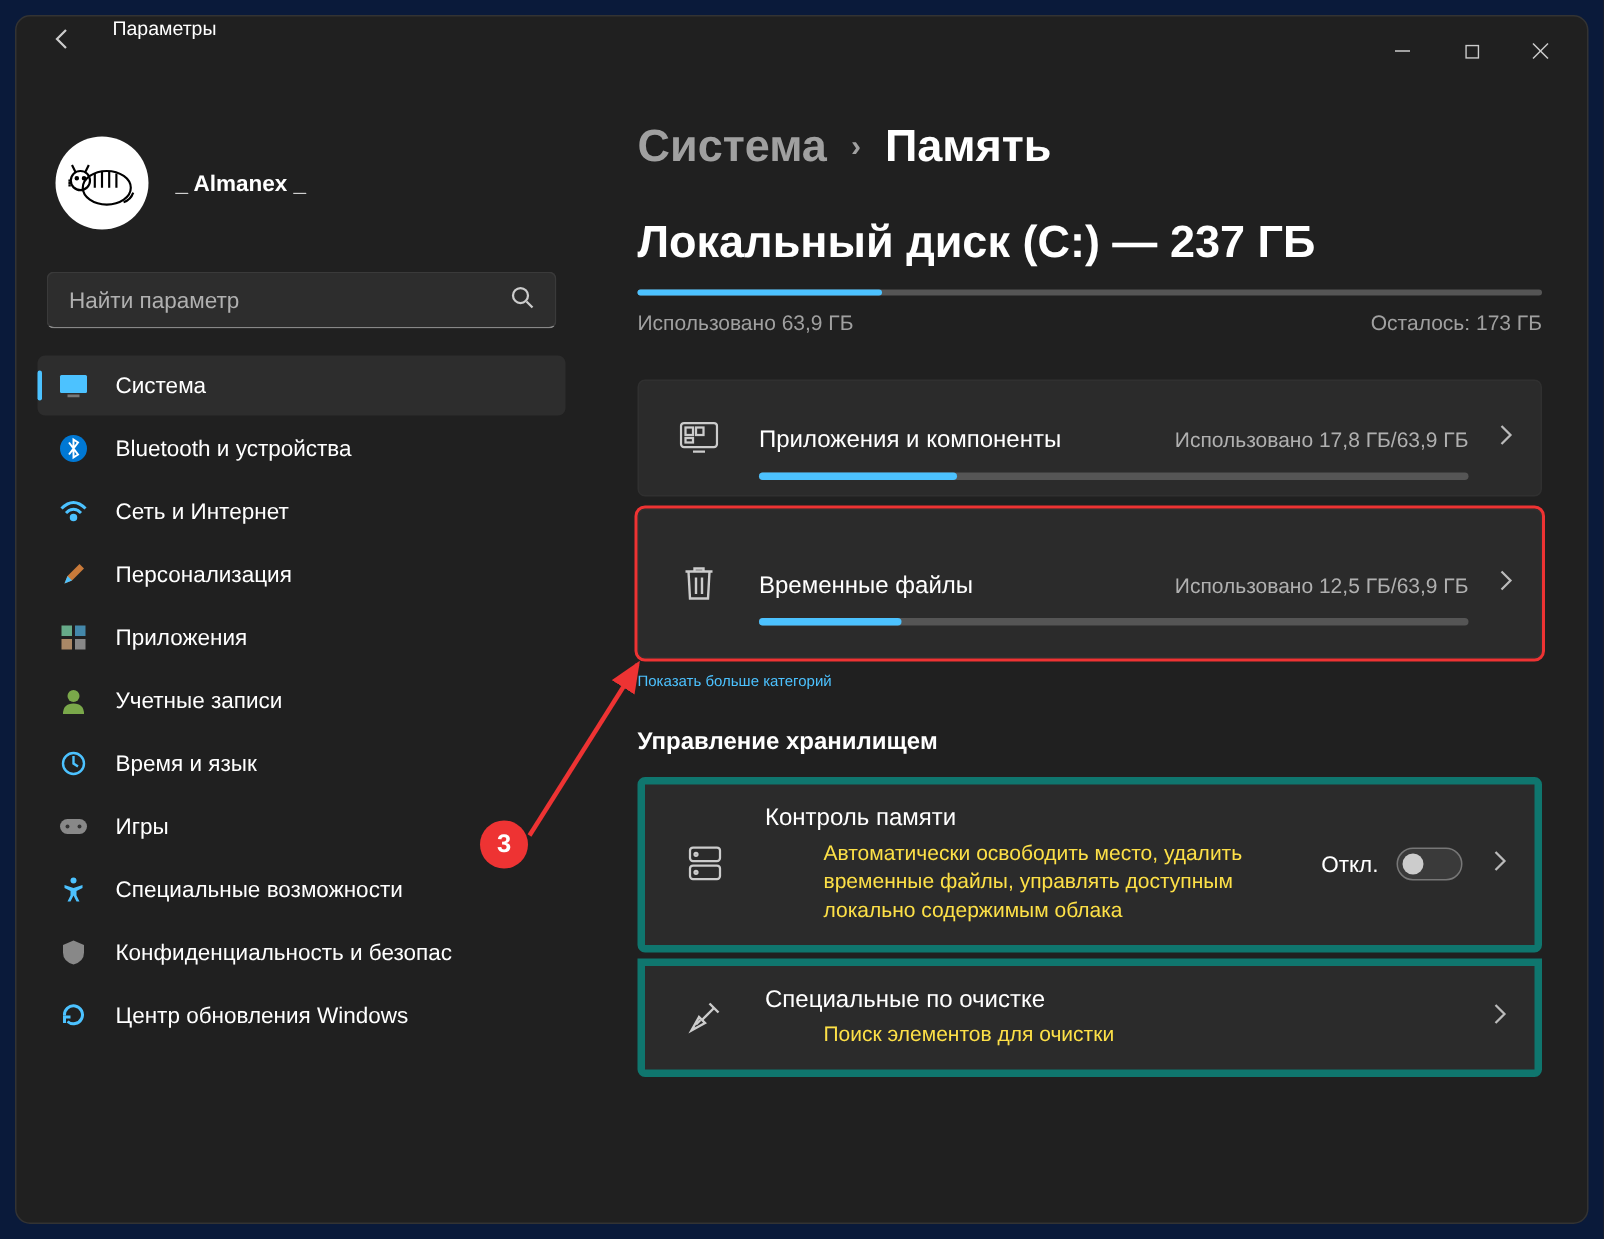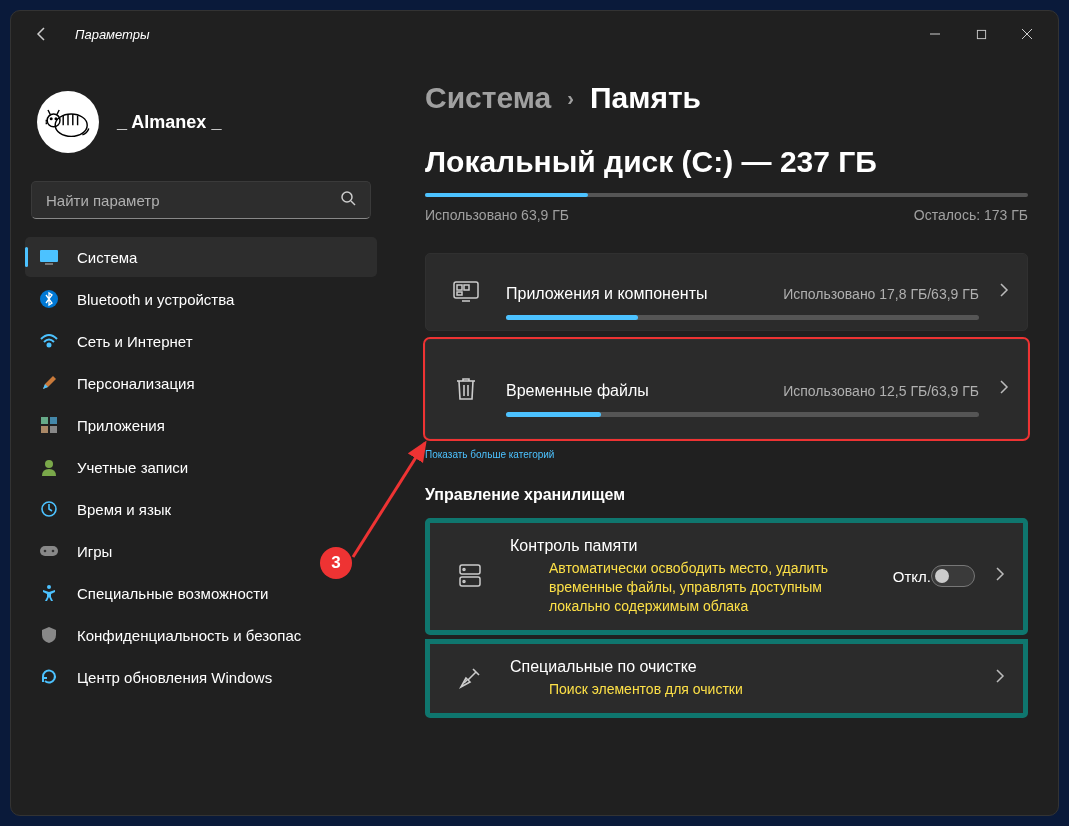--- a/index.html
+++ b/index.html
@@ -17,23 +17,21 @@
     border-radius: 10px;
     border: 1px solid #333;
     color: #fff;
     display: flex;
     flex-direction: column;
     overflow: hidden;
   }
   .titlebar {
     height: 46px;
     display: flex;
-    align-items: center;
     padding: 0 8px 0 16px;
-    font-style: italic;
   }
   .back-arrow {
     width: 30px; height: 30px;
     display: flex; align-items: center; justify-content: center;
     color: #ccc;
     cursor: pointer;
   }
   .app-title { margin-left: 18px; font-size: 13px; color: #fff; }
   .win-controls { margin-left: auto; display: flex; align-items: center; gap: 0; }
   .win-btn { width: 46px; height: 46px; display: flex; align-items: center; justify-content: center; color: #ccc; cursor: pointer; }
@@ -45,21 +43,21 @@
     flex-direction:column;
   }
   .profile { display:flex; align-items:center; gap:18px; padding: 10px 12px 20px 12px; }
   .avatar {
     width: 62px; height:62px; border-radius:50%;
     background:#fff;
     display:flex; align-items:center; justify-content:center;
     overflow:hidden;
   }
   .avatar svg { width:48px; height:48px; }
-  .username { font-size:18px; font-weight:600; color:#fff; }
+  .username { font-size:15px; font-weight:600; color:#fff; }
   .search-box {
     margin: 8px 6px 18px 6px;
     height:38px;
     background:#2d2d2d;
     border:1px solid #3a3a3a;
     border-bottom:1px solid #888;
     border-radius:5px;
     display:flex; align-items:center;
     padding:0 14px;
   }
@@ -134,21 +132,21 @@
     min-height:70px;
     display:flex; align-items:center;
     padding:14px 18px 14px 22px;
     margin-bottom:4px;
     cursor:pointer;
   }
   .mgmt-card:first-of-type { border-radius:5px 5px 0 0; }
   .mgmt-body { flex:1; }
   .mgmt-title { font-size:16px; }
   .mgmt-desc { font-size:14px; color:#fde047; margin-top:4px; max-width:280px; line-height:1.35;margin-left:39px; }
-  .toggle-area { display:flex; align-items:center; margin-left:14px; flex-shrink:0; }
+  .toggle-area { display:flex; align-items:center; gap:12px; margin-left:14px; flex-shrink:0; }
   .toggle-label { font-size:15px; }
   .toggle {
     width:44px; height:22px; border-radius:11px;
     background:#3a3a3a; border:1px solid #777;
     position:relative;
   }
   .toggle-knob { position:absolute; left:3px; top:3px; width:14px; height:14px; border-radius:50%; background:#ccc; }
   
   .annotation-badge {
     position:absolute;

